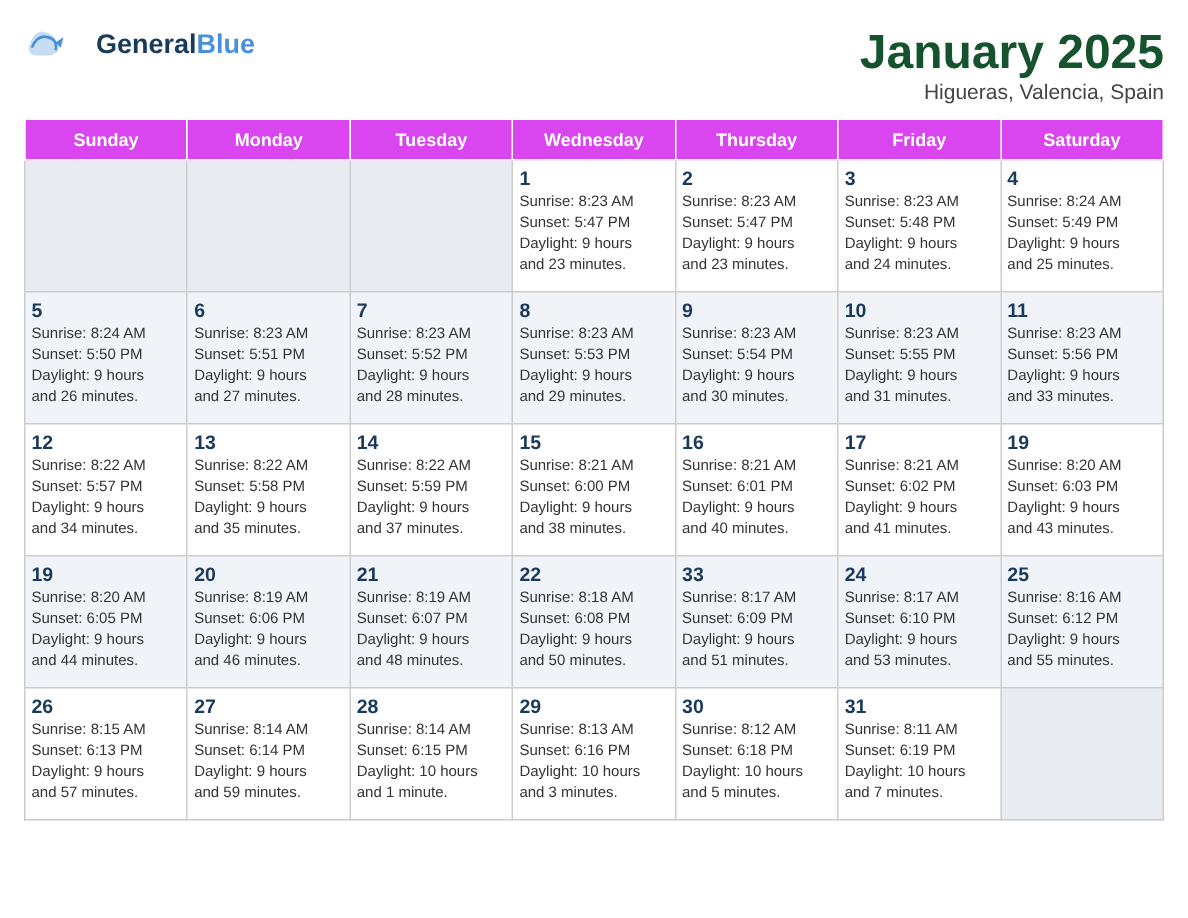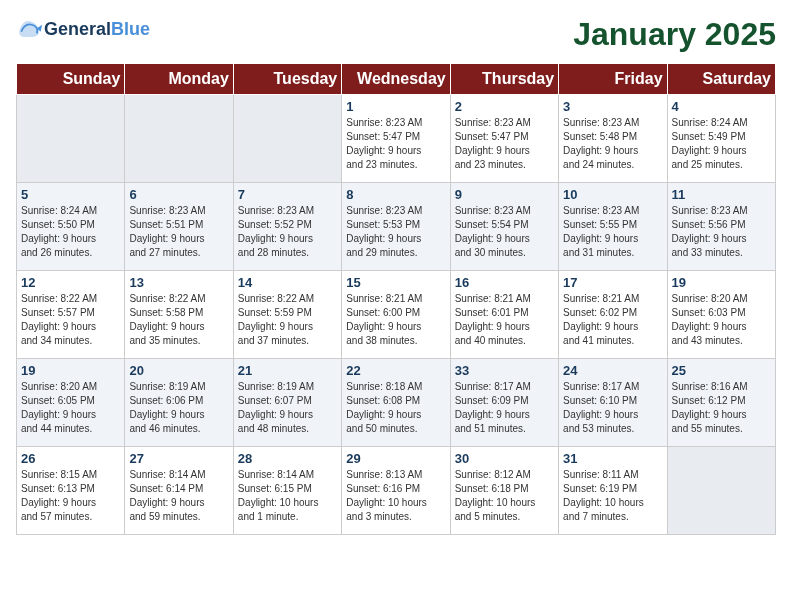--- a/index.html
+++ b/index.html
@@ -12,21 +12,21 @@
     }
     .header-area {
       display: flex;
       justify-content: space-between;
       align-items: flex-start;
       margin-bottom: 10px;
     }
     .logo {
       display: flex;
       align-items: center;
-      gap: 0;
+      gap: 20px;
     }
     .logo-text {
       font-size: 18px;
       font-weight: bold;
       color: #1a3a5c;
       line-height: 1.1;
     }
     .logo-text span {
       color: #4a90d9;
     }
@@ -45,26 +45,26 @@
     .calendar-subtitle {
       font-size: 14px;
       color: #444;
     }
     table {
       width: 100%;
       border-collapse: collapse;
       table-layout: fixed;
     }
     thead th {
-      background: #7f1d1d;
+      background: #d946ef;
       color: #fff;
-      font-size: 16px;
+      font-size: 12px;
       font-weight: bold;
       padding: 6px 4px;
-      text-align: right;
+      text-align: center;
       border: 1px solid #fff;
     }
     tbody td {
       border: 1px solid #ccc;
       vertical-align: top;
       padding: 4px;
       font-size: 10px;
       color: #333;
       height: 88px;
     }
@@ -99,20 +99,21 @@
       <path d="M4 16 Q8 4 16 6 Q24 8 26 16 Q28 22 20 24 L8 24 Q2 22 4 16Z" fill="#4a90d9" opacity="0.3"></path>
       <path d="M6 18 Q10 8 18 10 Q26 12 24 20" fill="none" stroke="#4a90d9" stroke-width="2"></path>
       <polygon points="24,14 30,10 28,18" fill="#4a90d9"></polygon>
     </svg>
     <div>
       <div class="logo-text" style="color:#1a3a5c;">General<span style="color:#4a90d9;">Blue</span></div>
     </div>
   </div>
   <div class="title-area">
     <div class="calendar-title">January 2025</div>
+    <div class="calendar-subtitle">Higueras, Valencia, Spain</div>
   </div>
 </div>
 
 <table>
   <thead>
     <tr>
     <th>Sunday</th>
         <th>Monday</th>
         <th>Tuesday</th>
         <th>Wednesday</th>

